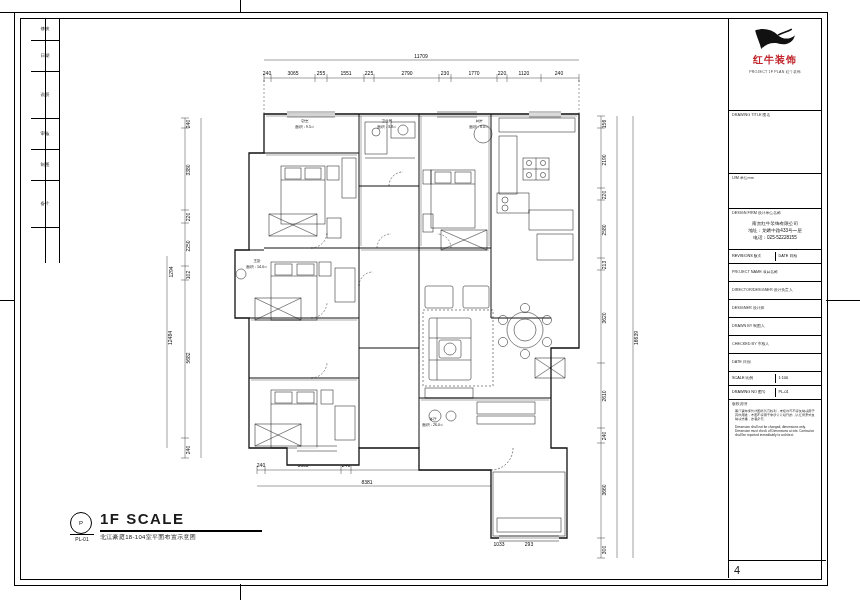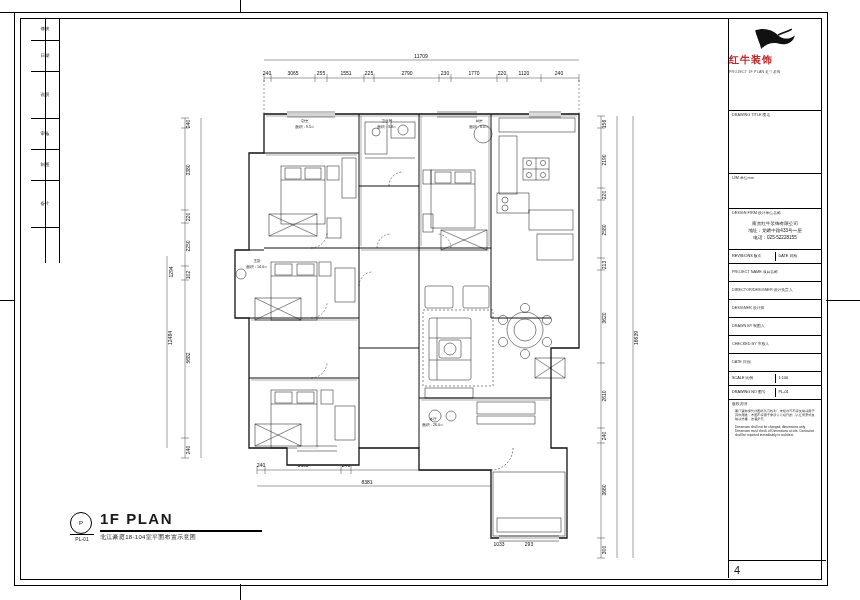--- a/index.html
+++ b/index.html
@@ -20,21 +20,21 @@
       display:flex;align-items:center;justify-content:center;text-align:center;color:#111;}
   .rev-strip .cell.tall{height:46px;}
   .rev-strip .cell.small{height:22px;}
   .rev-col2{position:absolute;left:45px;top:18px;width:14px;height:245px;border-left:1px solid #000;}
 
   
   .draw-area{position:absolute;left:59px;top:18px;width:662px;height:560px;}
 
   
   .title-block{position:absolute;left:728px;top:18px;width:92px;height:560px;border-left:1px solid #000;}
-  .logo-box{position:relative;height:86px;border-bottom:1px solid #000;padding-top:6px;}
+  .logo-box{position:relative;height:86px;border-bottom:1px solid #000;padding-top:6px;text-align:center;}
   .logo-mark{width:46px;height:26px;margin:2px auto 1px;}
   .logo-cn{font-size:10px;font-weight:bold;letter-spacing:1px;color:#c1272d;}
   .logo-en{font-size:3.6px;letter-spacing:.2px;color:#444;margin-top:3px;}
   .tb-row{border-bottom:1px solid #000;font-size:4.6px;padding:2px 3px;color:#111;line-height:1.35;}
   .tb-row.big{height:58px;}
   .tb-row.mid{height:30px;}
   .tb-row.sm{height:13px;display:flex;align-items:center;}
   .tb-row .lbl{font-size:3.8px;color:#333;}
   .tb-company{font-size:4.6px;line-height:1.5;text-align:center;padding:5px 2px;}
   .tb-split{display:flex;}
@@ -392,21 +392,21 @@
           <text class="roomtxt" x="374" y="408" text-anchor="middle">面积：26.0㎡</text>
         </g>
 
       </g>
     </svg>
   </div>
 
   <div class="plan-title">
     <div class="pt-circle">P</div>
     <div class="pt-sub">PL-01</div>
-    <div class="pt-main">1F PLAN</div>
+    <div class="pt-main">1F SCALE</div>
     <div class="pt-rule"></div>
     <div class="pt-desc">北江豪庭18-104室平面布置示意图</div>
   </div>
 
   <div class="title-block">
 
     <div class="logo-box">
       <svg class="logo-mark" viewBox="0 0 60 34">
         <path d="M4 6 C14 2 26 4 34 12 C40 18 50 18 56 12 C54 22 44 26 34 23 C26 21 18 24 12 30 C10 22 6 14 4 6 Z" fill="#111"></path>
         <path d="M34 12 C38 9 46 8 52 4" stroke="#111" stroke-width="2" fill="none"></path>

